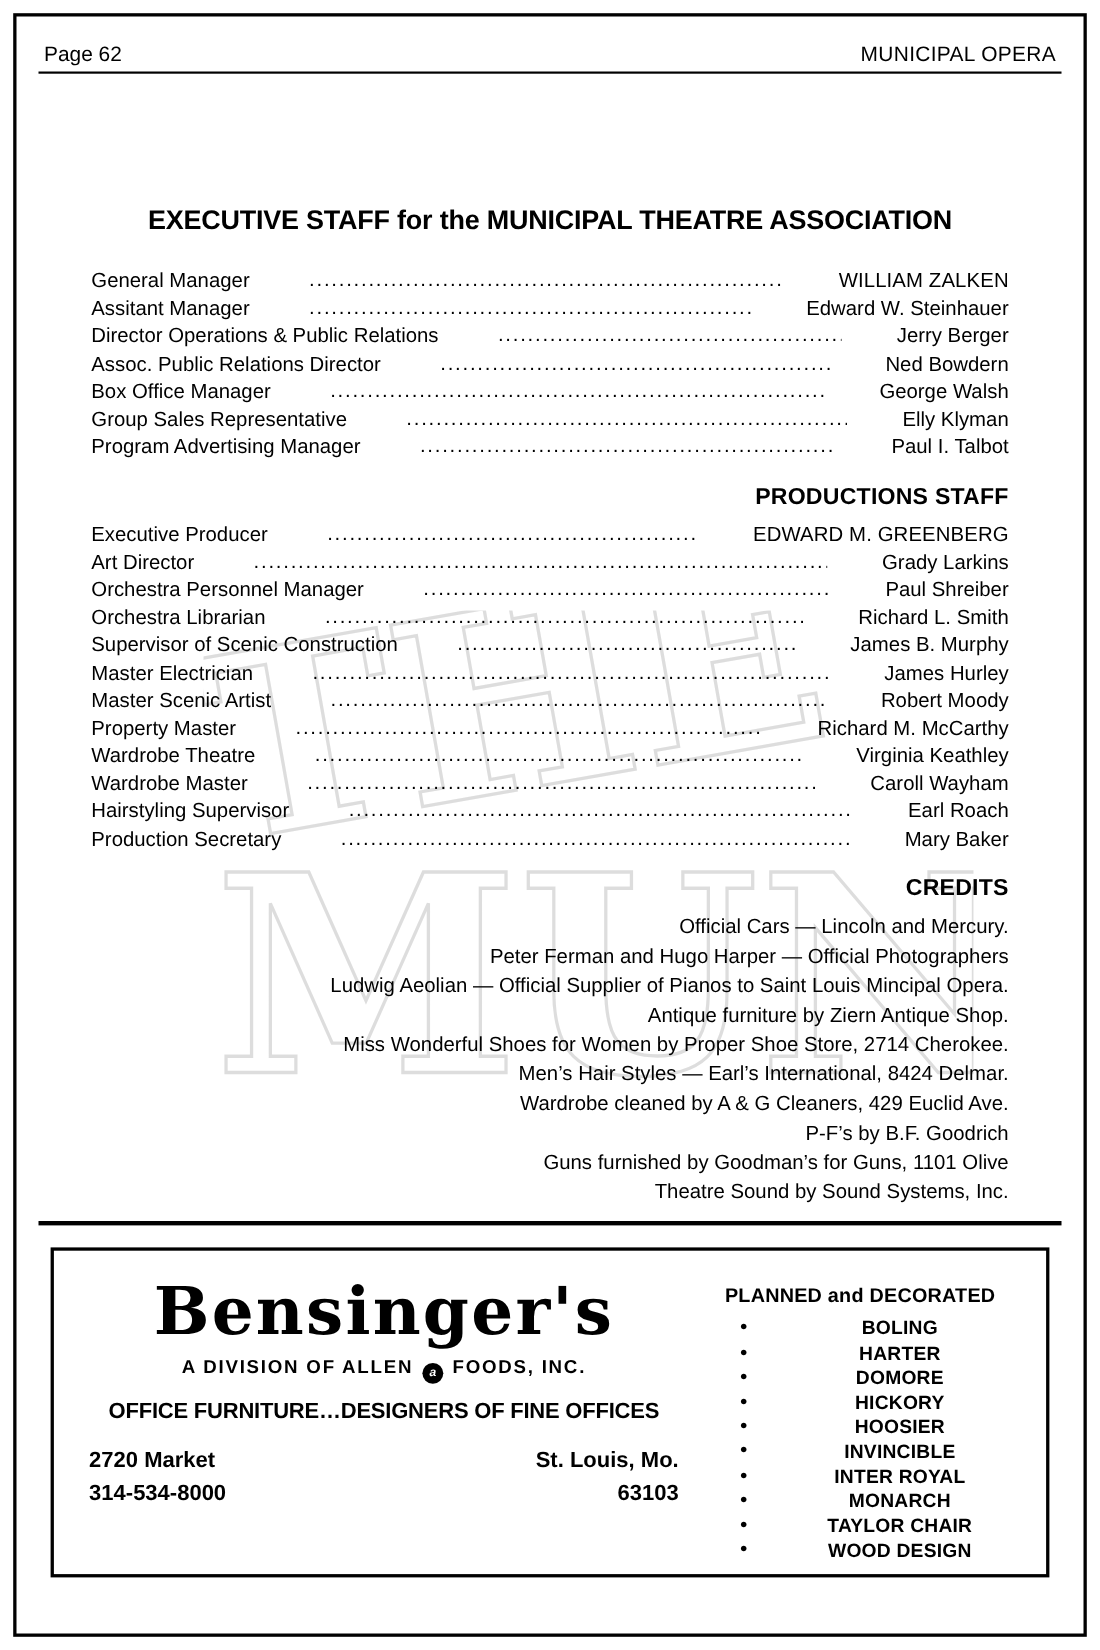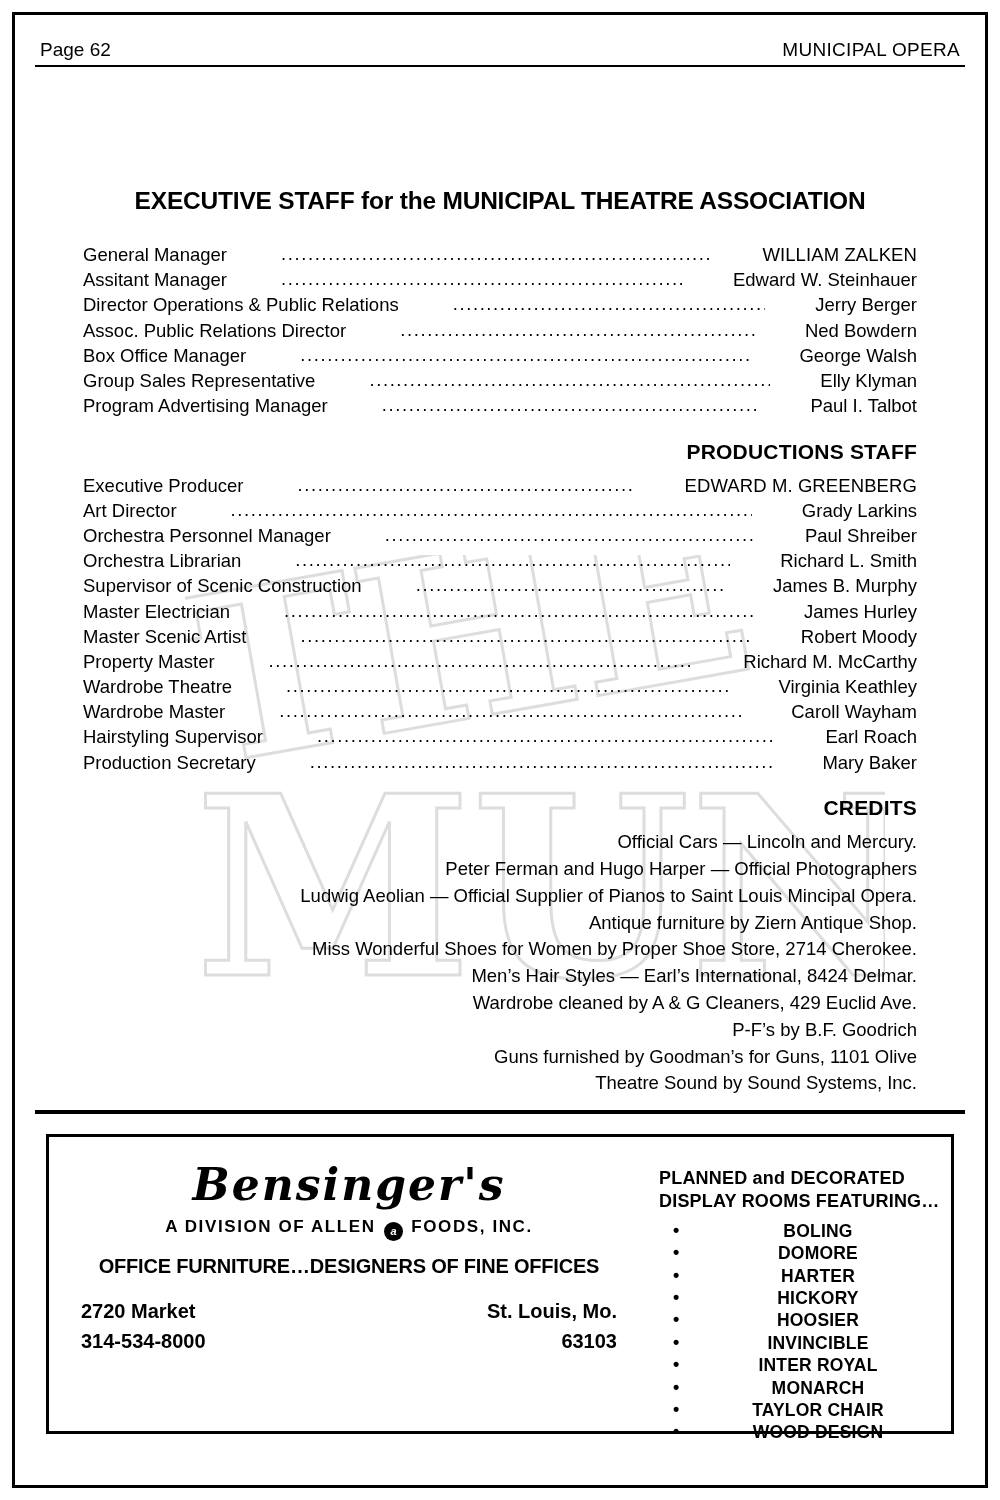--- a/index.html
+++ b/index.html
@@ -136,23 +136,22 @@
     background: #fff;
     display: flex;
   }
   .ad-left {
     flex: 0 0 600px;
     position: relative;
     padding: 14px 0 0 0;
   }
   .ad-logo {
     font-family: "DejaVu Serif", serif;
-    font-style: italic;
-    font-weight: bold;
-    font-size: 44px;
+    font-weight: bold;
+    font-size: 60px;
     text-align: center;
     letter-spacing: 2px;
     margin: 12px 0 2px 0;
     line-height: 1;
   }
   .ad-division {
     text-align: center;
     font-size: 17px;
     font-weight: bold;
     letter-spacing: 1.6px;
@@ -380,26 +379,25 @@
           </div>
           <div class="col right">
             <div>St. Louis, Mo.</div>
             <div>63103</div>
           </div>
         </div>
       </div>
       <div class="ad-right">
         <div class="ad-head">
           <div>PLANNED and DECORATED</div>
-          <div>DISPLAY ROOMS FEATURING…</div>
         </div>
         <ul class="brands">
           <li>BOLING</li>
+          <li>HARTER</li>
           <li>DOMORE</li>
-          <li>HARTER</li>
           <li>HICKORY</li>
           <li>HOOSIER</li>
           <li>INVINCIBLE</li>
           <li>INTER ROYAL</li>
           <li>MONARCH</li>
           <li>TAYLOR CHAIR</li>
           <li>WOOD DESIGN</li>
         </ul>
       </div>
     </div>

